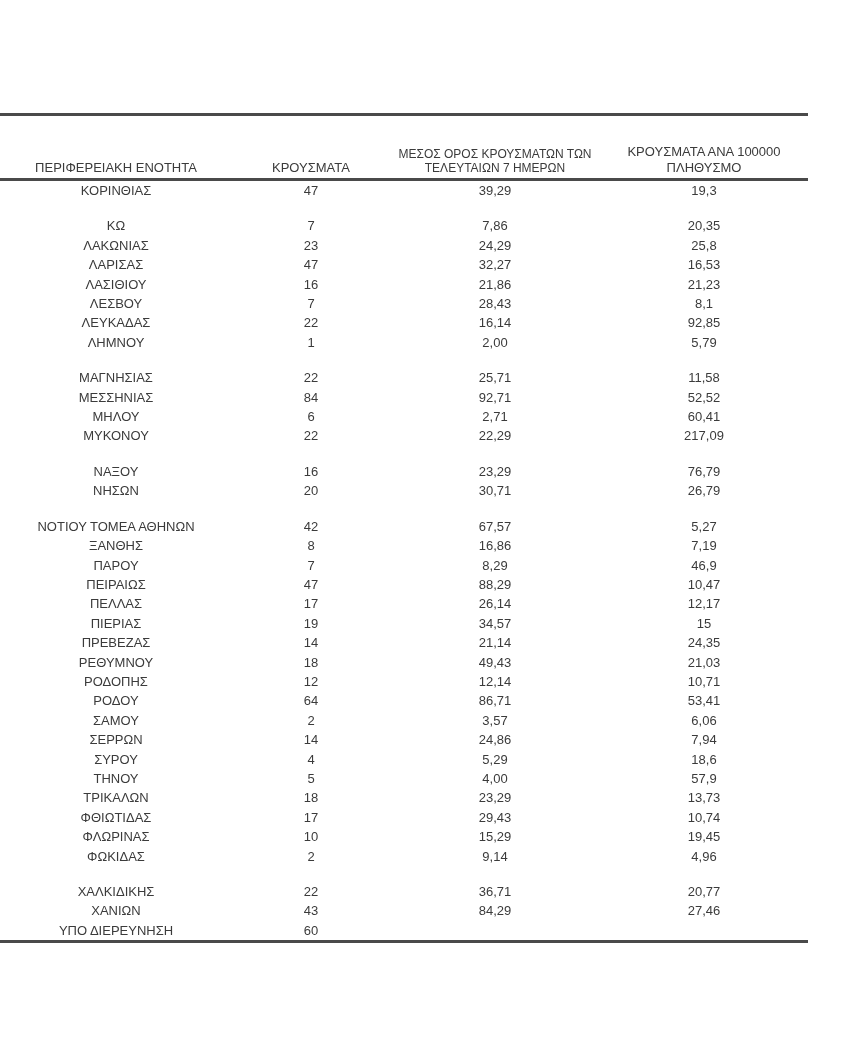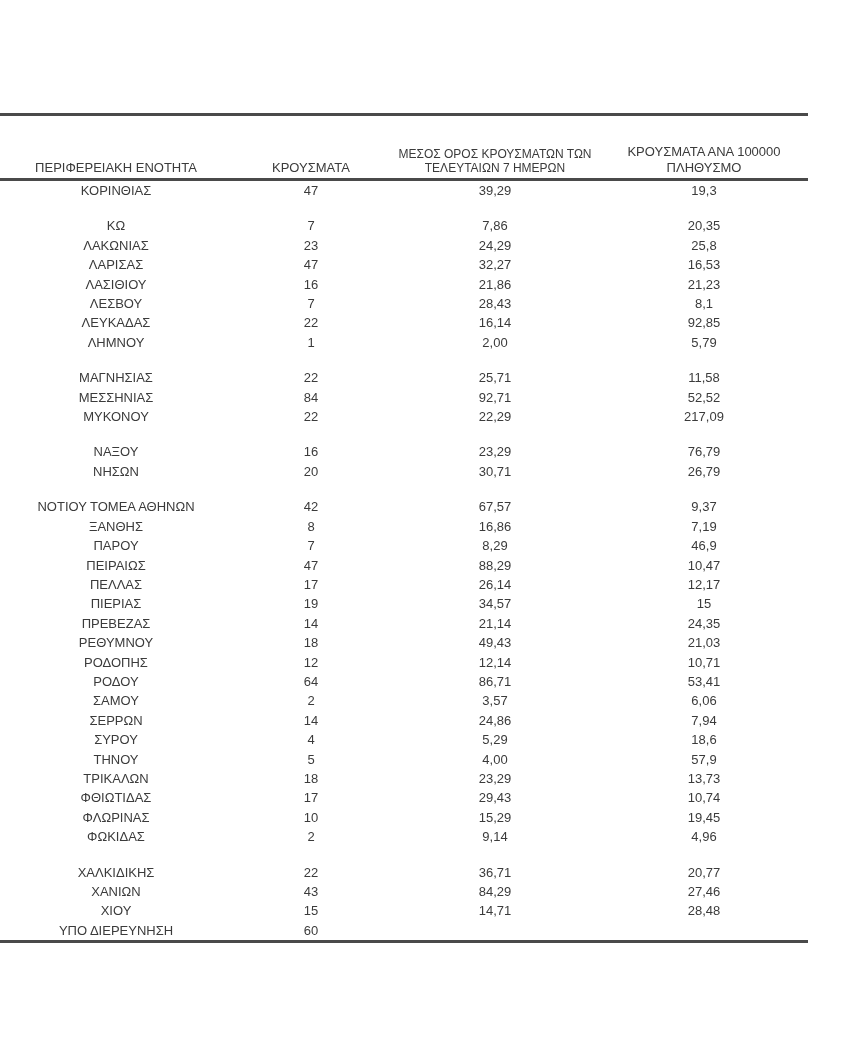--- a/index.html
+++ b/index.html
@@ -139,20 +139,26 @@
     <td>11,58</td>
   </tr>
 
   <tr>
     <td>ΜΕΣΣΗΝΙΑΣ</td>
     <td>84</td>
     <td>92,71</td>
     <td>52,52</td>
   </tr>
 
+  <tr>
+    <td>ΜΗΛΟΥ</td>
+    <td>6</td>
+    <td>2,71</td>
+    <td>60,41</td>
+  </tr>
 
   <tr>
     <td>ΜΥΚΟΝΟΥ</td>
     <td>22</td>
     <td>22,29</td>
     <td>217,09</td>
   </tr>
 
   <tr class="spacer">
     <td colspan="4"></td>
@@ -173,21 +179,21 @@
   </tr>
 
   <tr class="spacer">
     <td colspan="4"></td>
   </tr>
 
   <tr>
     <td>ΝΟΤΙΟΥ ΤΟΜΕΑ ΑΘΗΝΩΝ</td>
     <td>42</td>
     <td>67,57</td>
-    <td>9,37</td>
+    <td>5,27</td>
   </tr>
 
   <tr>
     <td>ΞΑΝΘΗΣ</td>
     <td>8</td>
     <td>16,86</td>
     <td>7,19</td>
   </tr>
 
   <tr>
@@ -314,26 +320,20 @@
     <td>20,77</td>
   </tr>
 
   <tr>
     <td>ΧΑΝΙΩΝ</td>
     <td>43</td>
     <td>84,29</td>
     <td>27,46</td>
   </tr>
 
-  <tr>
-    <td>ΧΙΟΥ</td>
-    <td>15</td>
-    <td>14,71</td>
-    <td>28,48</td>
-  </tr>
 
   <tr>
     <td>ΥΠΟ ΔΙΕΡΕΥΝΗΣΗ</td>
     <td>60</td>
     <td></td>
     <td></td>
   </tr>
 </tbody>
   </table>
 </div>

